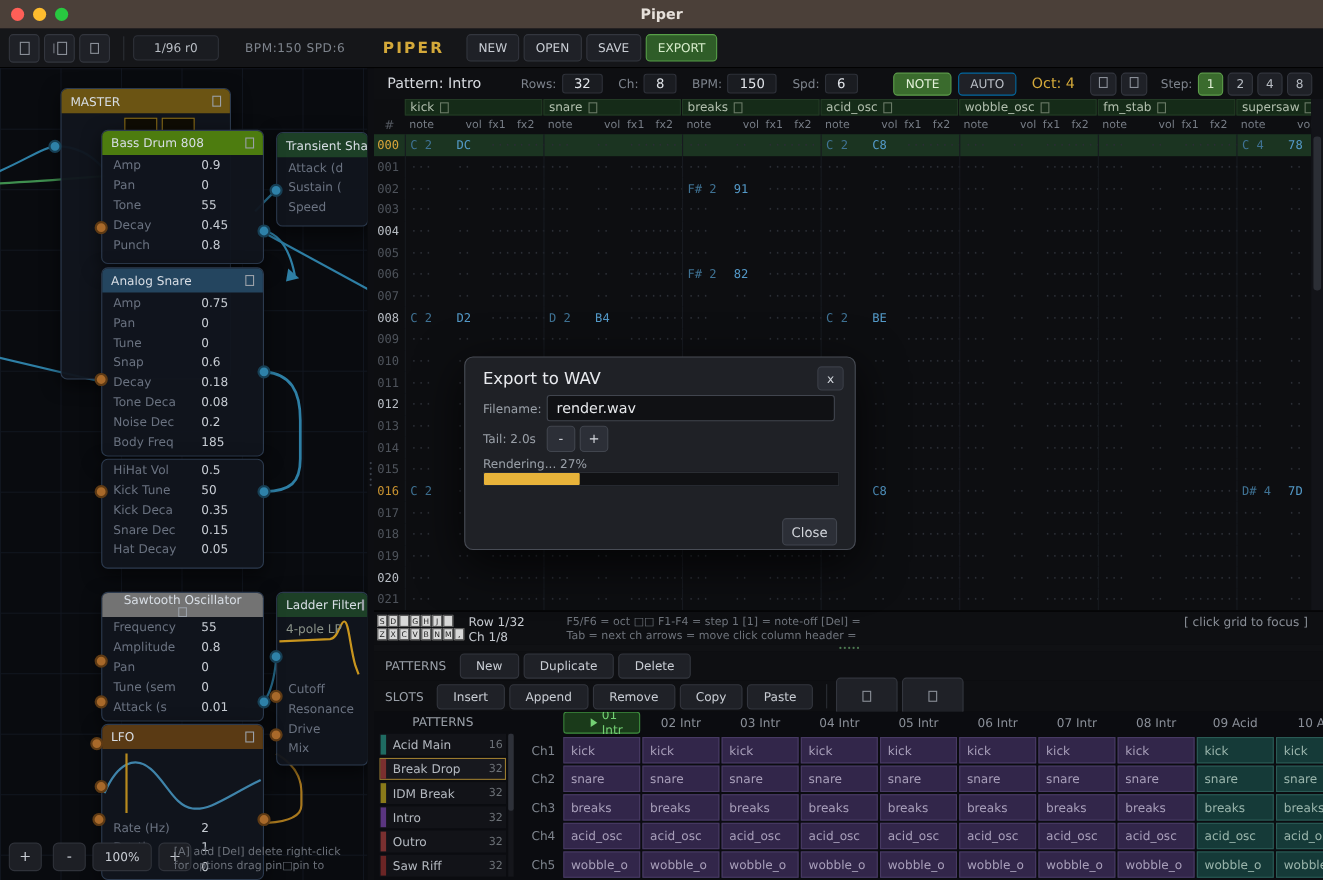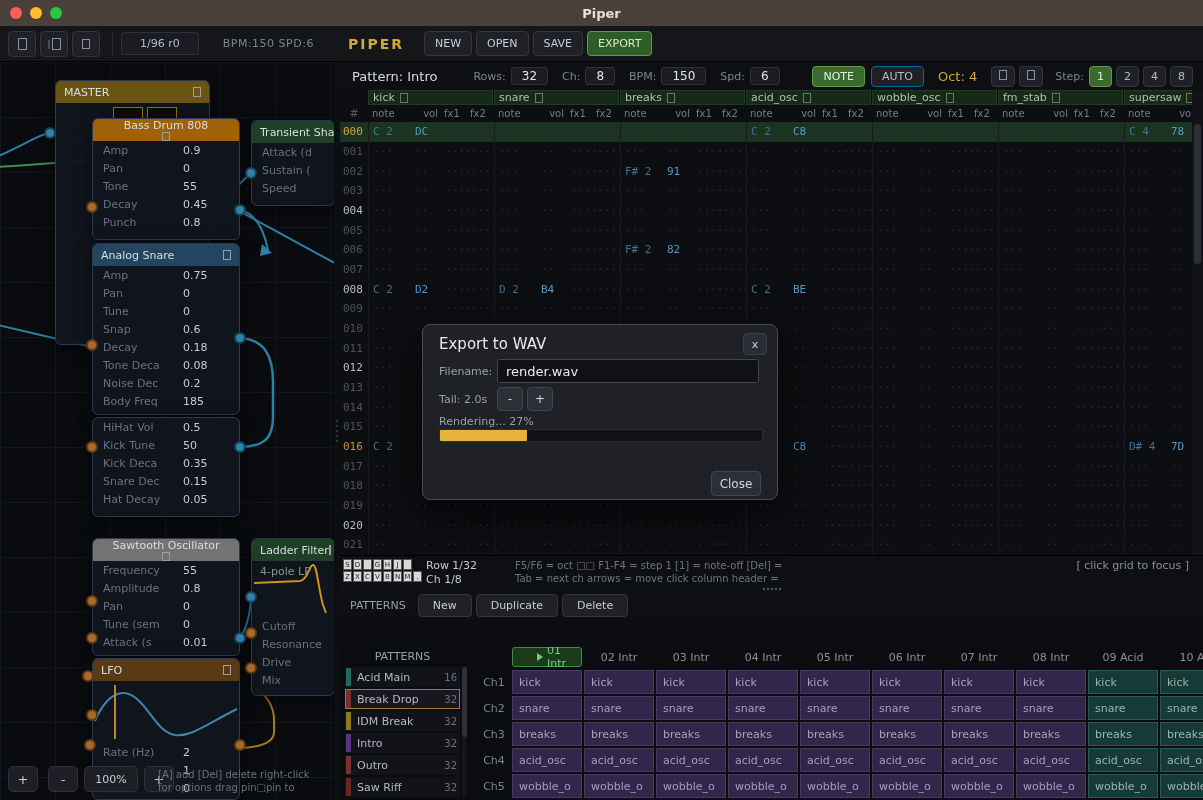--- a/index.html
+++ b/index.html
@@ -185,21 +185,21 @@
             <div class="node-row">
               <span class="lbl">Sustain (</span>
               <span class="val"></span>
             </div>
             <div class="node-row">
               <span class="lbl">Speed</span>
               <span class="val"></span>
             </div>
           </div>
           <div class="node" style="left: 92px; top: 56px; width: 148px; height: 122px;">
-            <div class="node-head" style="background: #a16207; flex-direction: column;">
+            <div class="node-head" style="background: #4d7c0f;">
               <span>Bass Drum 808</span>
               <span class="tofu sm" style="border-color: rgb(154, 160, 168);"></span>
             </div>
             <div class="node-row">
               <span class="lbl">Amp</span>
               <span class="val">0.9</span>
             </div>
             <div class="node-row">
               <span class="lbl">Pan</span>
               <span class="val">0</span>
@@ -1476,20 +1476,35 @@
           <i></i>
         </div>
 
       <div class="bar" style="top:530px;height:27px">
         <span class="bar-lbl">PATTERNS</span>
         <div class="tbtn">New</div>
         <div class="tbtn">Duplicate</div>
         <div class="tbtn">Delete</div>
       </div>
 
+      <div class="bar" style="top:557px;height:28px">
+        <span class="bar-lbl">SLOTS</span>
+        <div class="tbtn">Insert</div>
+        <div class="tbtn">Append</div>
+        <div class="tbtn">Remove</div>
+        <div class="tbtn">Copy</div>
+        <div class="tbtn">Paste</div>
+        <div class="tsep"></div>
+        <div class="tbtn small">
+            <span class="tofu sm"></span>
+          </div>
+        <div class="tbtn small">
+            <span class="tofu sm"></span>
+          </div>
+      </div>
 
       <div class="bottom">
         <div class="plist">
           <div class="plist-head">PATTERNS</div>
           <div id="plist-items">
               <div class="p-item">
                 <span class="p-stripe" style="background: rgb(31, 107, 98);"></span>
                 <span class="p-name">Acid Main</span>
                 <span class="p-len">16</span>
               </div>

